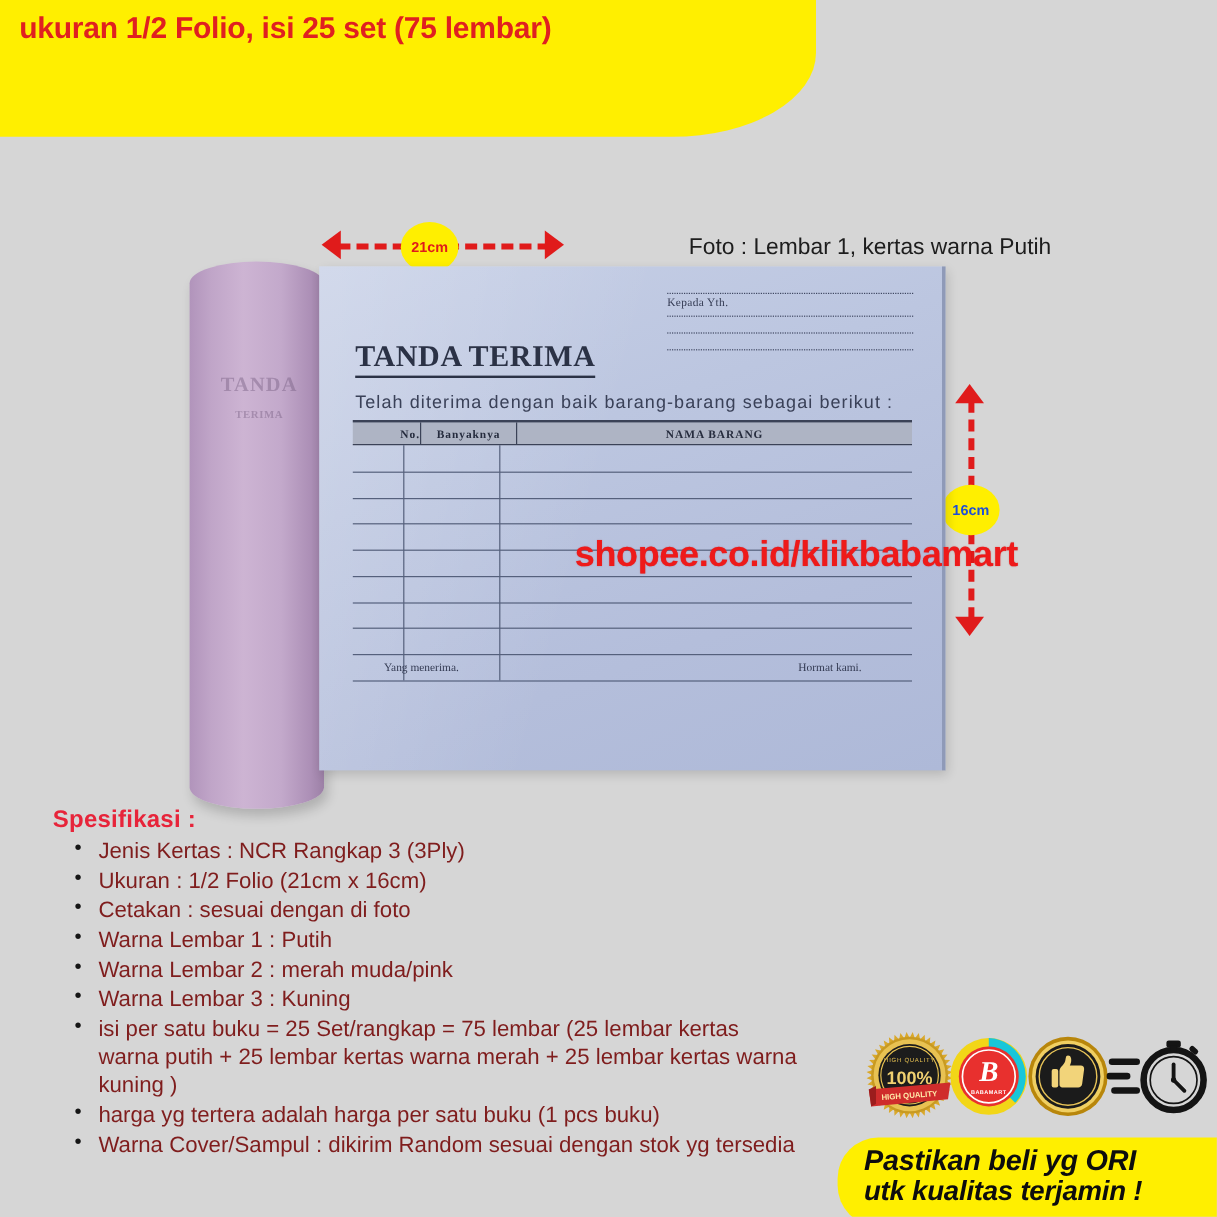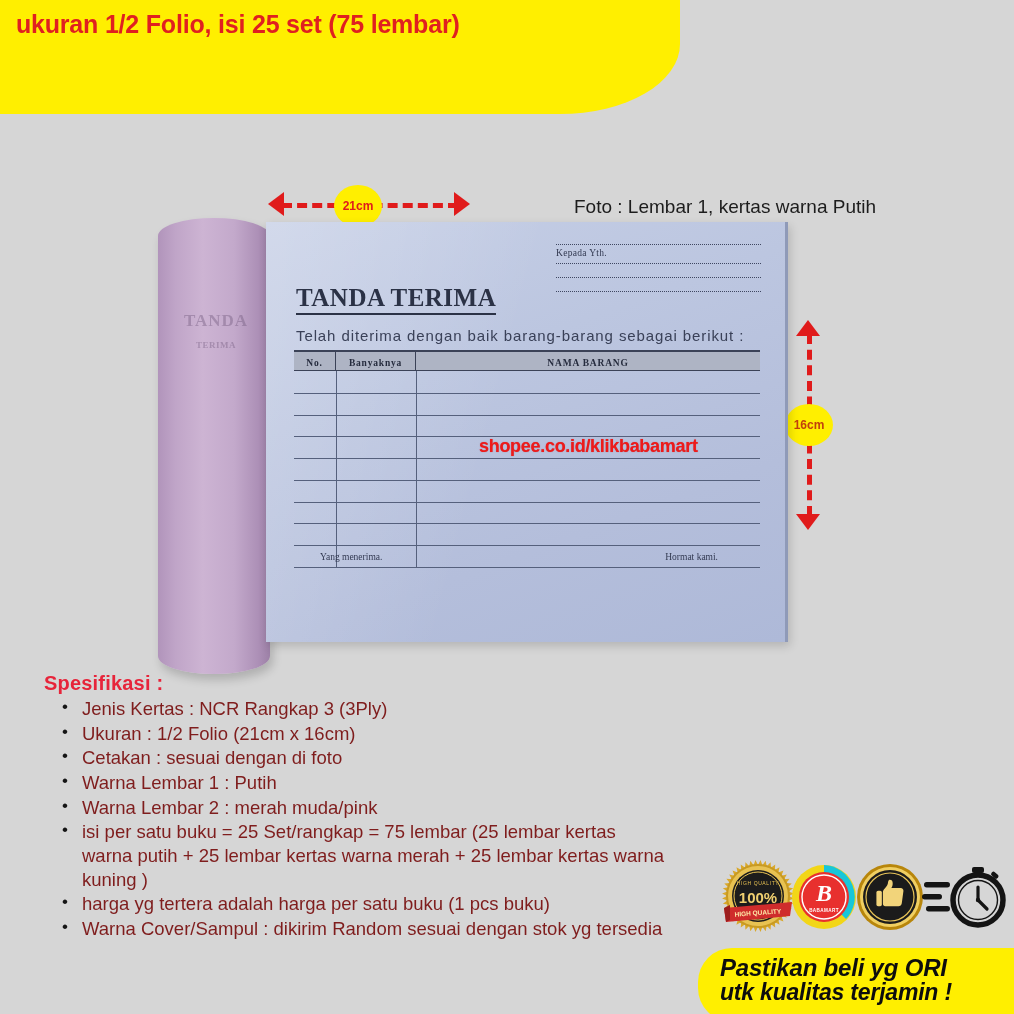--- a/index.html
+++ b/index.html
@@ -74,21 +74,21 @@
   }
   .dim-v .av-top, .dim-v .av-bot{
     position:absolute; left:4px; width:0; height:0;
     border-left:12px solid transparent; border-right:12px solid transparent;
   }
   .dim-v .av-top{ top:0; border-bottom:16px solid #e01b1b; }
   .dim-v .av-bot{ bottom:0; border-top:16px solid #e01b1b; }
   .dim-v .chip{
     position:absolute; left:-7px; top:84px;
     width:48px; height:42px; border-radius:50%;
-    background:#ffef00; color:#c2410c;
+    background:#ffef00; color:#1d4ed8;
     font-size:12px; font-weight:bold;
     display:flex; align-items:center; justify-content:center;
   }
 
   
   .book{ position:absolute; left:158px; top:88px; width:630px; height:462px; }
 
   
   .cover-roll{
     position:absolute; left:0; top:0; width:112px; height:456px;
@@ -148,21 +148,21 @@
   }
   .r-kepada .sp{ height:13px; }
 
   
   .r-table{ position:absolute; left:28px; top:128px; width:466px; }
   .r-thead{
     display:flex; height:21px; align-items:center;
     background:#aeb4c4;
     border-top:2px solid #3b4257; border-bottom:1.5px solid #3b4257;
   }
-  .r-thead .c-no{ width:42px; text-align:center; border-right:1.5px solid #3b4257; }
+  .r-thead .c-no{ width:57px; text-align:right; border-right:1.5px solid #3b4257; }
   .r-thead .c-bny{ width:80px; text-align:center; border-right:1.5px solid #3b4257; }
   .r-thead .c-nama{ flex:1; text-align:center; }
   .r-thead span{
     font-family:"Liberation Serif", serif;
     font-size:9.5px; font-weight:bold; color:#262c3e; letter-spacing:0.8px;
   }
   .r-body{ position:relative; height:196px; }
   .r-body .hline{
     position:absolute; left:0; width:100%; height:0;
     border-top:1px solid #55607c;
@@ -175,22 +175,22 @@
     position:absolute; left:0; top:202px; width:100%;
     display:flex; justify-content:space-between;
     font-family:"Liberation Serif", serif;
     font-size:9.5px; color:#333a52;
   }
   .r-foot .left{ margin-left:26px; }
   .r-foot .right{ margin-right:42px; }
 
   
   .watermark{
-    position:absolute; left:213px; top:214px;
-    font-size:18px; font-weight:bold; color:#ee1a1a;
+    position:absolute; left:213px; top:224px;
+    font-size:30px; font-weight:bold; color:#ee1a1a;
     white-space:nowrap; letter-spacing:-0.3px;
     text-shadow:0 0 1px rgba(180,0,0,0.5);
   }
 
   
   .spec{ position:absolute; left:44px; top:668px; width:620px; }
   .spec-title{
     font-size:20px; font-weight:bold; color:#e7243a;
     margin:4px 0 2px 0; letter-spacing:0.2px;
   }
@@ -312,20 +312,21 @@
 </div>
 
 <div class="spec">
   <div class="spec-title">Spesifikasi :</div>
   <ul class="spec-list" id="specList">
       <li>Jenis Kertas : NCR Rangkap 3 (3Ply)</li>
       <li>Ukuran : 1/2 Folio (21cm x 16cm)</li>
       <li>Cetakan : sesuai dengan di foto</li>
       <li>Warna Lembar 1 : Putih</li>
       <li>Warna Lembar 2 : merah muda/pink</li>
+      <li>Warna Lembar 3 : Kuning</li>
       <li>isi per satu buku = 25 Set/rangkap = 75 lembar (25 lembar kertas warna putih + 25 lembar kertas warna merah + 25 lembar kertas warna kuning )</li>
       <li>harga yg tertera adalah harga per satu buku (1 pcs buku)</li>
       <li>Warna Cover/Sampul : dikirim Random sesuai dengan stok yg tersedia</li>
     </ul>
 </div>
 
 <div class="badges">
 
   <div class="badge b1">
     <svg viewBox="0 0 72 82" width="72" height="82">

